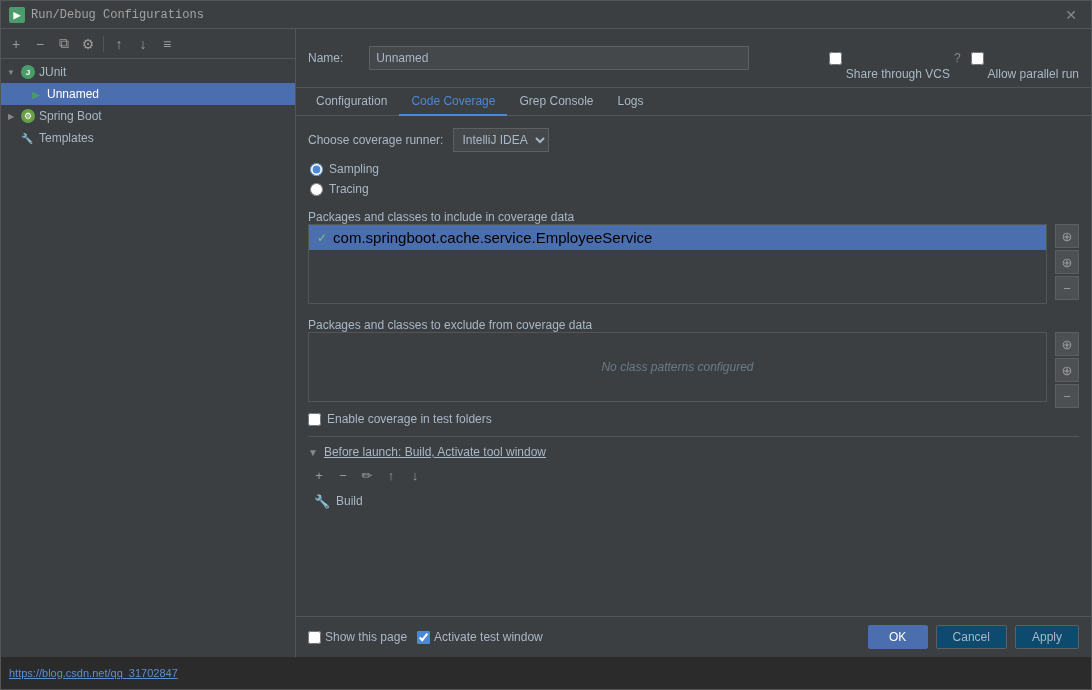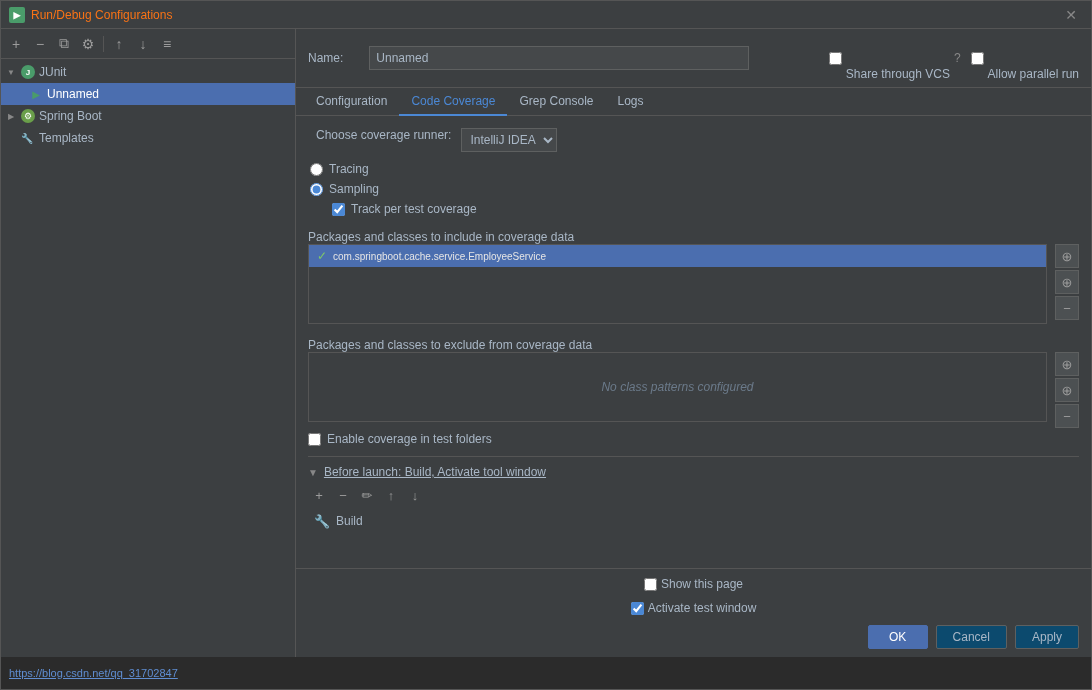--- a/index.html
+++ b/index.html
@@ -41,22 +41,23 @@
       background: #4a9c6a;
       border-radius: 2px;
       display: flex;
       align-items: center;
       justify-content: center;
       font-size: 9px;
       color: white;
       font-weight: bold;
     }
     .title-text {
-      color: #f97316;
-      font-size: 12px;
+      color: #a3a3a3;
+      font-size: 12px;
+      font-family: Liberation Mono, monospace;
     }
     .title-close {
       cursor: pointer;
       color: #888;
       font-size: 14px;
       padding: 2px 6px;
     }
     .main-content {
       display: flex;
       flex: 1;
@@ -246,22 +247,22 @@
     .panel-content {
       flex: 1;
       overflow-y: auto;
       padding: 12px;
       display: flex;
       flex-direction: column;
       gap: 10px;
     }
     .coverage-runner-row {
       display: flex;
+      align-items: center;
       gap: 10px;
-      margin-left: 8px;
     }
     .coverage-runner-label {
       font-size: 12px;
       color: #a9b7c6;
     }
     .runner-select {
       background: #45484a;
       border: 1px solid #5e6060;
       color: #a9b7c6;
       font-size: 12px;
@@ -312,22 +313,22 @@
       display: flex;
       align-items: center;
       padding: 4px 8px;
       gap: 6px;
     }
     .coverage-checkbox-icon {
       color: #7ec66a;
       font-size: 12px;
     }
     .coverage-row-text {
-      font-size: 10px;
-      color: #e5e5e5;
+      font-size: 15px;
+      color: #000000;
     }
     .table-side-btn {
       width: 24px;
       height: 24px;
       background: #4c5052;
       border: 1px solid #5e6060;
       color: #9c9c9c;
       cursor: pointer;
       display: flex;
       align-items: center;
@@ -409,21 +410,20 @@
       font-size: 12px;
       color: #a9b7c6;
     }
     .bottom-row {
       display: flex;
       align-items: center;
       padding: 8px 12px;
       gap: 10px;
       border-top: 1px solid #555;
       flex-wrap: wrap;
-      flex-direction: column;
     }
     .show-page-cb {
       display: flex;
       align-items: center;
       gap: 4px;
     }
     .show-page-cb input[type="checkbox"] {
       accent-color: #4b88d5;
     }
     .show-page-label {
@@ -580,30 +580,26 @@
         <div class="coverage-runner-row">
           <span class="coverage-runner-label">Choose coverage runner:</span>
           <select class="runner-select">
             <option>IntelliJ IDEA</option>
             <option>JaCoCo</option>
           </select>
         </div>
 
         <div class="radio-group">
           <div class="radio-row">
+            <input type="radio" name="coverage-mode" checked="" style="">
+            <span class="radio-label">Sampling</span>
+          </div>
+          <div class="radio-row">
             <input type="radio" name="coverage-mode" style="">
             <span class="radio-label">Tracing</span>
-          </div>
-          <div class="radio-row">
-            <input type="radio" name="coverage-mode" checked="" style="">
-            <span class="radio-label">Sampling</span>
-          </div>
-          <div class="indent-checkbox">
-            <input type="checkbox" checked="" style="">
-            <span class="radio-label">Track per test coverage</span>
           </div>
         </div>
 
         <div>
           <div class="section-label">Packages and classes to include in coverage data</div>
           <div class="coverage-tables-wrapper">
             <div class="coverage-table">
               <div class="coverage-row-selected">
                 <span class="coverage-checkbox-icon">✓</span>
                 <span class="coverage-row-text">com.springboot.cache.service.EmployeeService</span>

